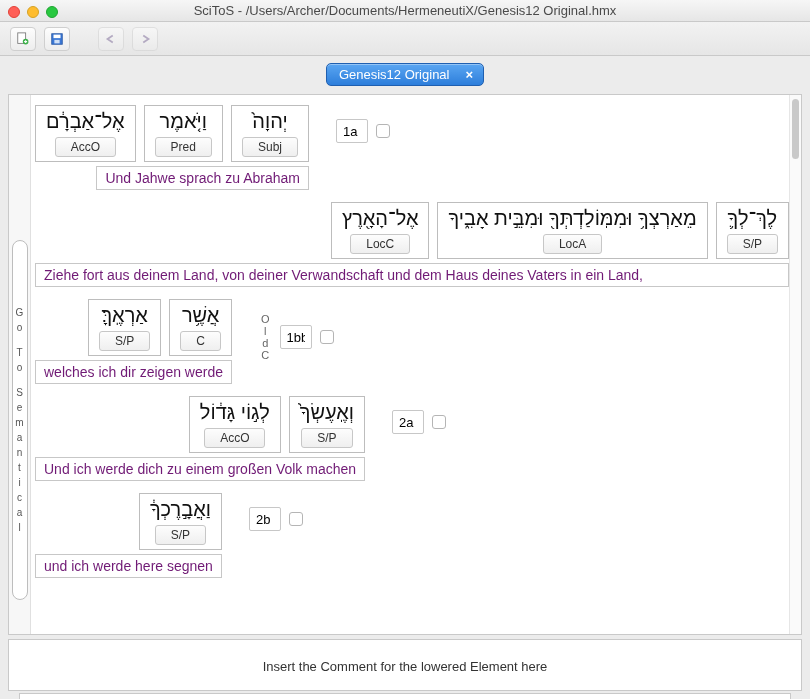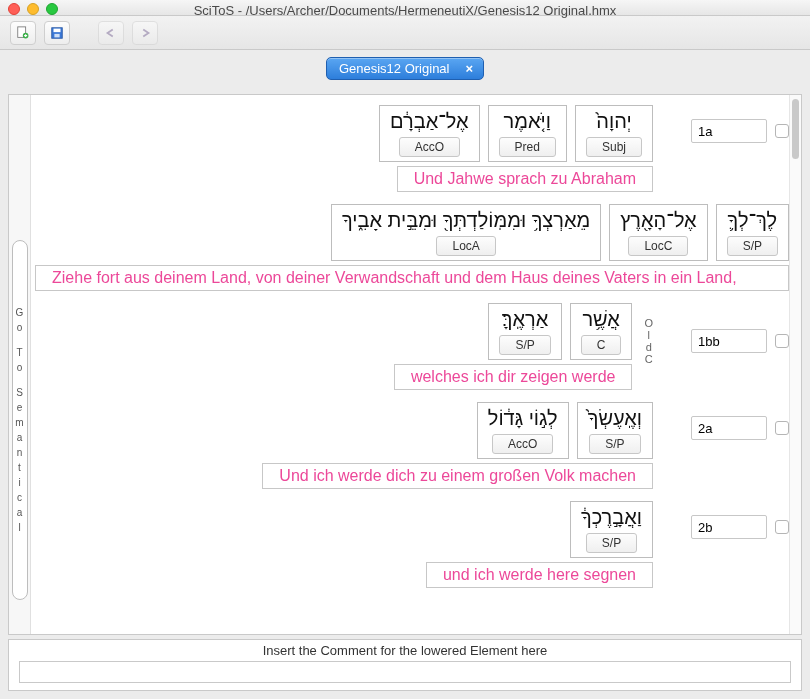--- a/index.html
+++ b/index.html
@@ -6,25 +6,25 @@
   body {
     font-family: -apple-system, "Helvetica Neue", Arial, sans-serif;
     font-size: 13px;
     background: #ececec;
     width: 810px;
     height: 699px;
     overflow: hidden;
     color: #222;
   }
   .titlebar {
-    height: 16px;
+    height: 22px;
     background: linear-gradient(#f6f6f6,#e6e6e6);
     border-bottom: 1px solid #c9c9c9;
     display: flex;
-    align-items: flex-start;
+    align-items: flex-end;
     padding: 3px 8px;
     position: relative;
   }
   .traffic { display: flex; gap: 7px; position: absolute; left: 8px; }
   .tdot { width: 12px; height: 12px; border-radius: 50%; }
   .td-close { background:#ff5f57; border:1px solid #e24238;}
   .td-min { background:#febc2e; border:1px solid #d6a224;}
   .td-max { background:#28c840; border:1px solid #20a532;}
   .title-text { flex:1; text-align:center; color:#4a4a4a; font-size:13px; }
   .toolbar {
@@ -110,23 +110,22 @@
     position:absolute; right:0; top:0; bottom:0; width:12px;
     background:#fafafa;
     border-left:1px solid #e6e6e6;
   }
   .scrollbar-right .thumb {
     position:absolute; left:2px; right:2px; top:4px; height:60px;
     background:#c9c9c9; border-radius:5px;
   }
   .clause {
     display:flex;
-    justify-content:flex-end;
     align-items:flex-start;
-    gap:10px;
+    gap:27px;
     margin-bottom:12px;
     width:100%;
   }
   .units {
     display:flex;
     flex-direction:column;
     align-items:flex-end;
     gap:4px;
   }
   .unit-row {
@@ -167,57 +166,56 @@
   }
   .extra-note {
     font-size:11px;
     color:#666;
     line-height:1.1;
     text-align:center;
     padding:0 2px;
     display:flex; flex-direction:column;
   }
   .verse-input {
-    width:76px;
+    width:32px;
     height:24px;
     border:1px solid #c7c7c7;
     border-radius:2px;
     font-size:13px;
     padding:2px 6px;
     background:#fff;
-    margin-left:28px;
   }
   .chk {
     width:14px; height:14px;
     border:1px solid #b5b5b5;
     border-radius:3px;
     background:#fff;
   }
   .translation {
     border:1px solid #c7c7c7;
     background:#fff;
-    padding:3px 16px;
-    font-size:16px;
-    color:#ec4899;
+    padding:3px 8px;
+    font-size:14px;
+    color:#701a75;
     white-space:nowrap;
   }
   .comment-area {
     position:absolute;
     left:8px; right:8px; bottom:8px;
     height:52px;
     background:#fff;
     border:1px solid #c9c9c9;
     display:flex;
     flex-direction:column;
   }
   .comment-label {
     text-align:center;
     font-size:13px;
     color:#333;
-    padding:3px 0;
+    padding:19px 0;
   }
   .comment-input-wrap {
     flex:1;
     padding:0 10px 6px 10px;
     display:flex;
   }
   .comment-input {
     flex:1;
     border:1px solid #c9c9c9;
     height:22px;
@@ -316,26 +314,26 @@
       <div class="sidecol">
         <input class="verse-input" value="1a" style="">
         <div class="chk"></div>
       </div>
     </div>
 
     <div class="clause">
       <div class="units" style="align-items:stretch; width:100%;">
         <div class="unit-row" style="justify-content:flex-end;">
           <div class="unit">
+            <div class="heb">אֶל־הָאָ֖רֶץ</div>
+            <div class="tagbtn">LocC</div>
+          </div>
+          <div class="unit">
             <div class="heb">מֵאַרְצְךָ֥ וּמִמּֽוֹלַדְתְּךָ֖ וּמִבֵּ֣ית אָבִ֑יךָ</div>
             <div class="tagbtn">LocA</div>
-          </div>
-          <div class="unit">
-            <div class="heb">אֶל־הָאָ֖רֶץ</div>
-            <div class="tagbtn">LocC</div>
           </div>
           <div class="unit">
             <div class="heb">לֶךְ־לְךָ֛</div>
             <div class="tagbtn">S/P</div>
           </div>
         </div>
         <div class="translation" style="align-self:stretch;">Ziehe fort aus deinem Land, von deiner Verwandschaft und dem Haus deines Vaters in ein Land,</div>
       </div>
     </div>
 

